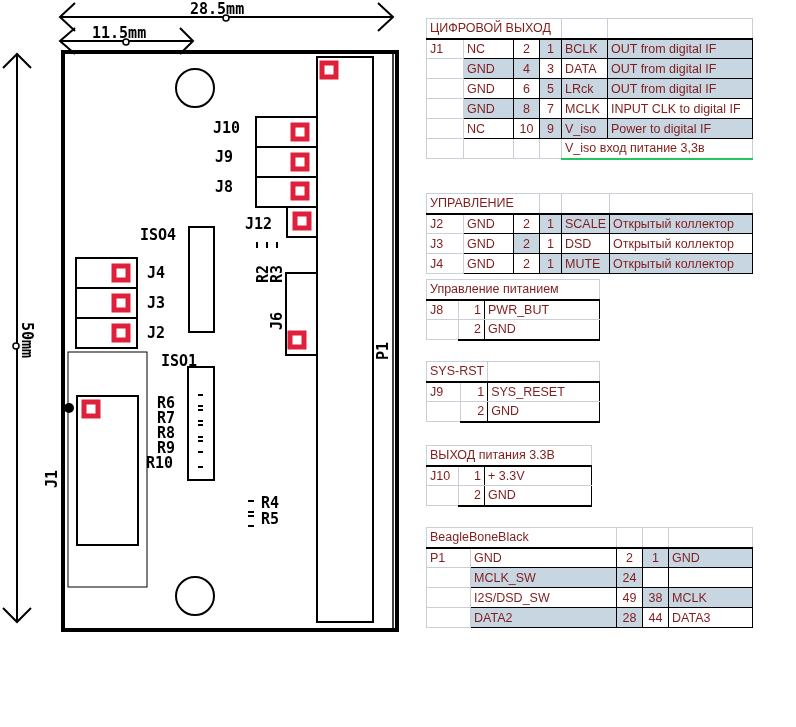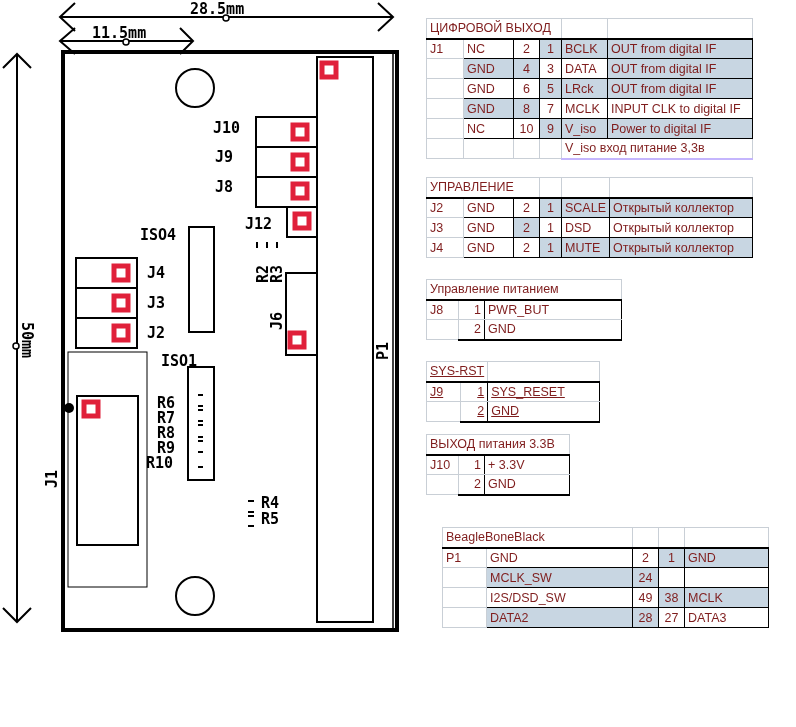--- a/index.html
+++ b/index.html
@@ -167,26 +167,26 @@
     <td class="b c">10</td>
     <td class="b c s">9</td>
     <td class="b s">V_iso</td>
     <td class="b s">Power to digital IF</td>
   </tr>
   <tr>
     <td></td>
         <td></td>
         <td></td>
         <td></td>
-    <td colspan="2" style="border-bottom:2px solid #c4b5fd">V_iso вход питание 3,3в</td>
-  </tr>
-</tbody>
-  </table>
-
-<table class="tbl" style="left:426px;top:177px;width:327px;">
+    <td colspan="2" style="border-bottom:2px solid #22c55e">V_iso вход питание 3,3в</td>
+  </tr>
+</tbody>
+  </table>
+
+<table class="tbl" style="left:426px;top:193px;width:327px;">
   <tbody>
       <tr class="top">
     <td colspan="3" class="bb">УПРАВЛЕНИЕ</td>
     <td class="bb"></td>
         <td class="bb"></td>
         <td class="bb"></td>
   </tr>
   <tr>
     <td style="width:37px">J2</td>
     <td class="b" style="width:50px">GND</td>
@@ -207,76 +207,76 @@
     <td>J4</td>
     <td class="b">GND</td>
     <td class="b c">2</td>
     <td class="b c s">1</td>
     <td class="b s">MUTE</td>
     <td class="b s">Открытый коллектор</td>
   </tr>
 </tbody>
   </table>
 
-<table class="tbl" style="left:426px;top:279px;width:196px;">
+<table class="tbl" style="left:426px;top:279px;width:174px;">
   <tbody>
       <tr class="top">
         <td colspan="3" class="bb">Управление питанием</td>
       </tr>
   <tr>
     <td style="width:32px">J8</td>
     <td class="num" style="width:26px;border-right:1.5px solid #000">1</td>
     <td style="border-right:1.5px solid #000">PWR_BUT</td>
   </tr>
   <tr>
     <td></td>
     <td class="num" style="border-right:1.5px solid #000;border-bottom:2px solid #000">2</td>
     <td style="border-right:1.5px solid #000;border-bottom:2px solid #000">GND</td>
   </tr>
 </tbody>
   </table>
 
-<table class="tbl" style="left:426px;top:361px;width:174px;text-decoration:underline;">
+<table class="tbl" style="left:426px;top:361px;width:174px;">
   <tbody>
       <tr class="top">
     <td colspan="2" class="bb">SYS-RST</td>
     <td class="bb"></td>
   </tr>
   <tr>
     <td style="width:32px">J9</td>
     <td class="num" style="width:26px;border-right:1.5px solid #000">1</td>
     <td style="border-right:1.5px solid #000">SYS_RESET</td>
   </tr>
   <tr>
     <td></td>
     <td class="num" style="border-right:1.5px solid #000;border-bottom:2px solid #000">2</td>
     <td style="border-right:1.5px solid #000;border-bottom:2px solid #000">GND</td>
   </tr>
 </tbody>
   </table>
 
-<table class="tbl" style="left:426px;top:434px;width:144px;">
+<table class="tbl" style="left:426px;top:445px;width:166px;">
   <tbody>
       <tr class="top">
         <td colspan="3" class="bb">ВЫХОД питания 3.3В</td>
       </tr>
   <tr>
     <td style="width:32px">J10</td>
     <td class="num" style="width:26px;border-right:1.5px solid #000">1</td>
     <td style="border-right:1.5px solid #000">+ 3.3V</td>
   </tr>
   <tr>
     <td></td>
     <td class="num" style="border-right:1.5px solid #000;border-bottom:2px solid #000">2</td>
     <td style="border-right:1.5px solid #000;border-bottom:2px solid #000">GND</td>
   </tr>
 </tbody>
   </table>
 
-<table class="tbl" style="left:426px;top:527px;width:327px;margin-left:16px;">
+<table class="tbl" style="left:426px;top:527px;width:327px;">
   <tbody>
       <tr class="top">
     <td colspan="2" class="bb">BeagleBoneBlack</td>
     <td class="bb"></td>
         <td class="bb"></td>
         <td class="bb"></td>
   </tr>
   <tr>
     <td style="width:44px">P1</td>
     <td class="b" style="width:146px">GND</td>
@@ -295,17 +295,17 @@
     <td></td>
     <td class="b">I2S/DSD_SW</td>
     <td class="b c">49</td>
     <td class="b c s">38</td>
     <td class="b s">MCLK</td>
   </tr>
   <tr>
     <td></td>
     <td class="b s">DATA2</td>
     <td class="b c s">28</td>
-    <td class="b c">27</td>
+    <td class="b c">44</td>
     <td class="b">DATA3</td>
   </tr>
 </tbody>
   </table>
 
 </body></html>

